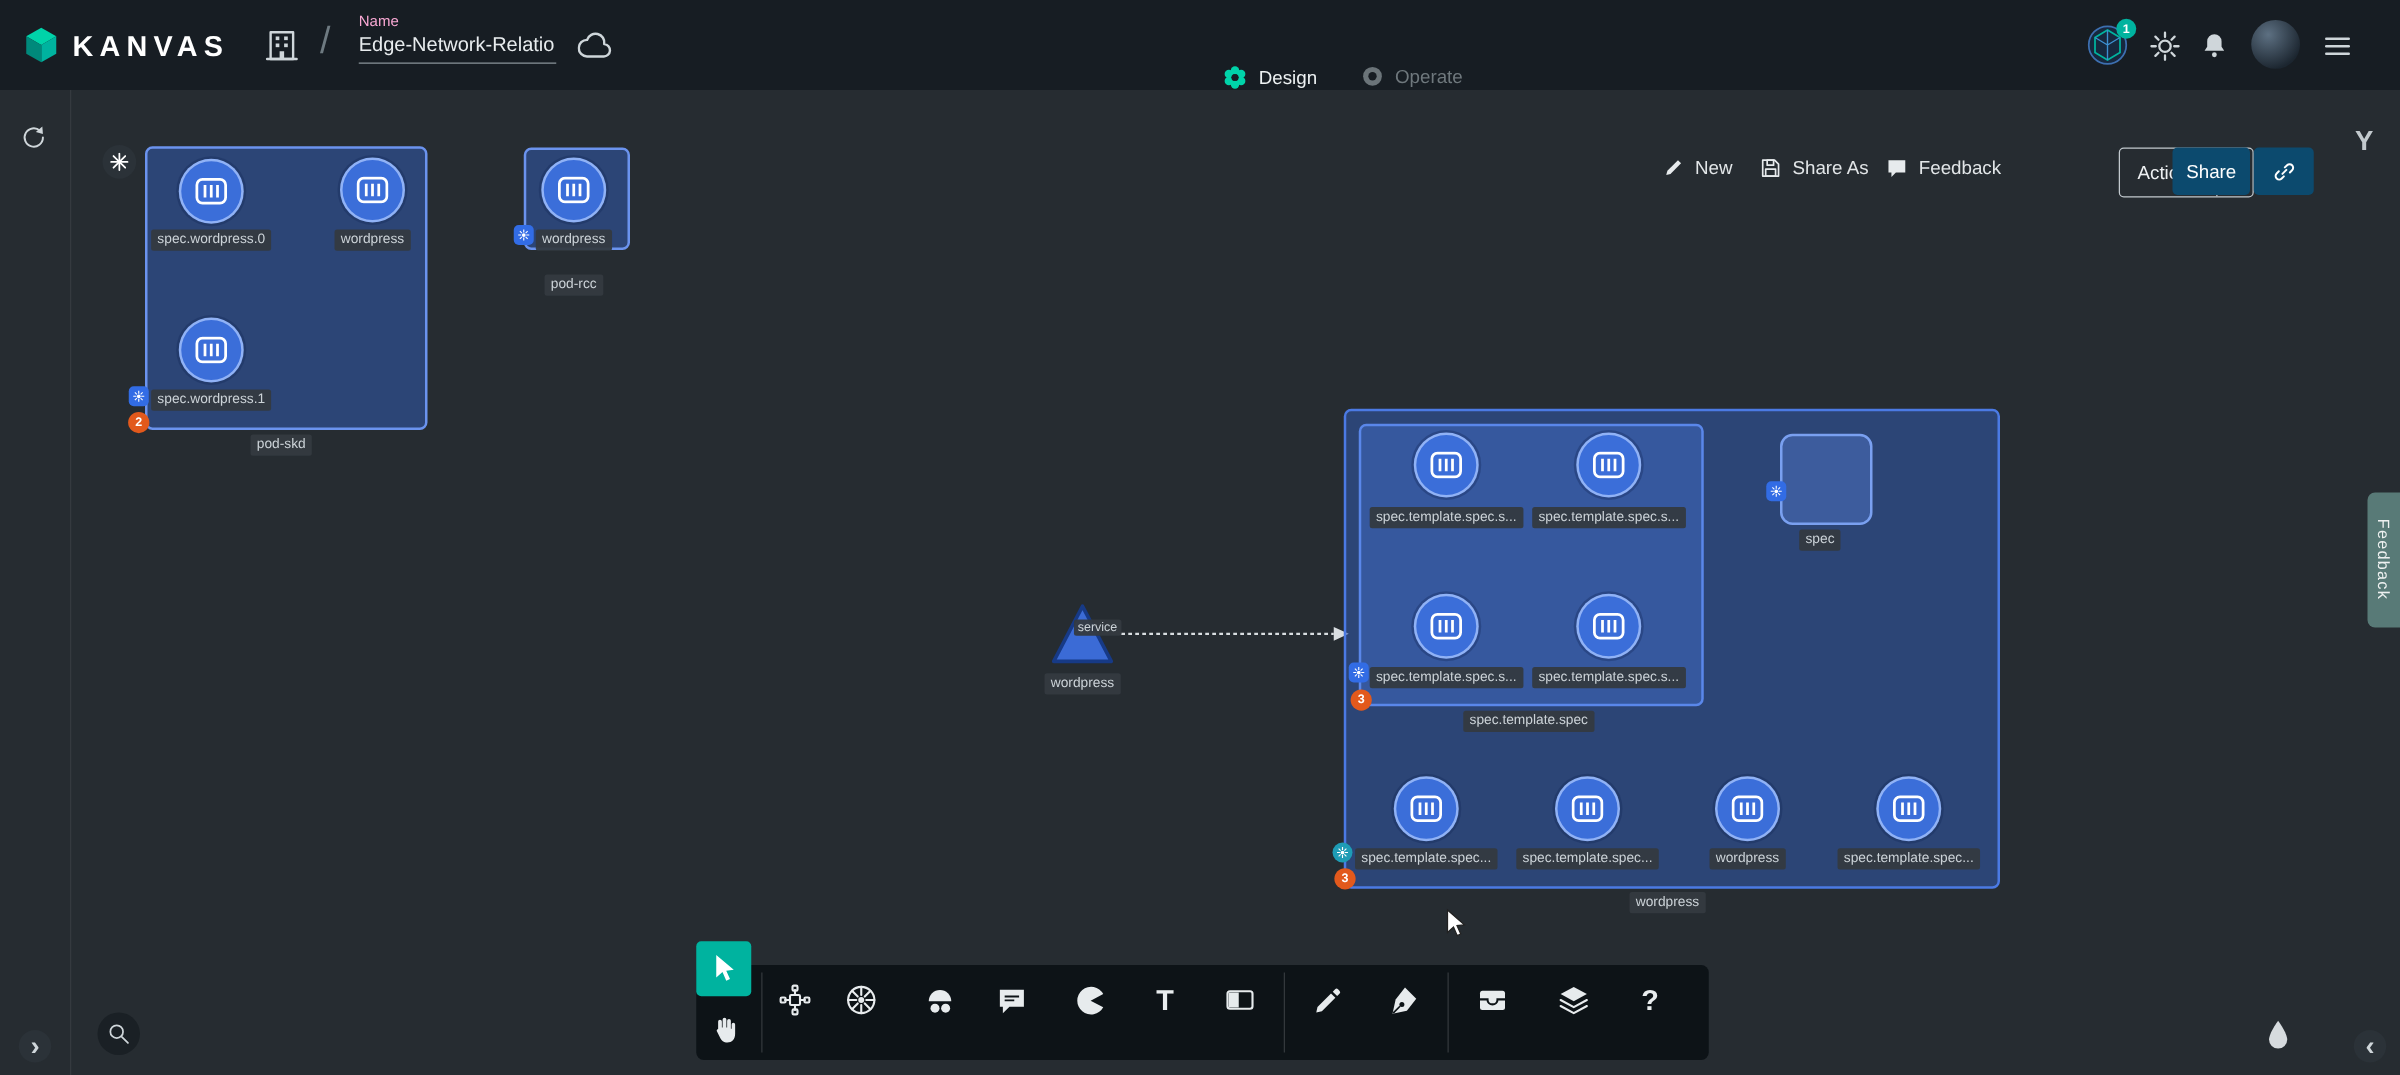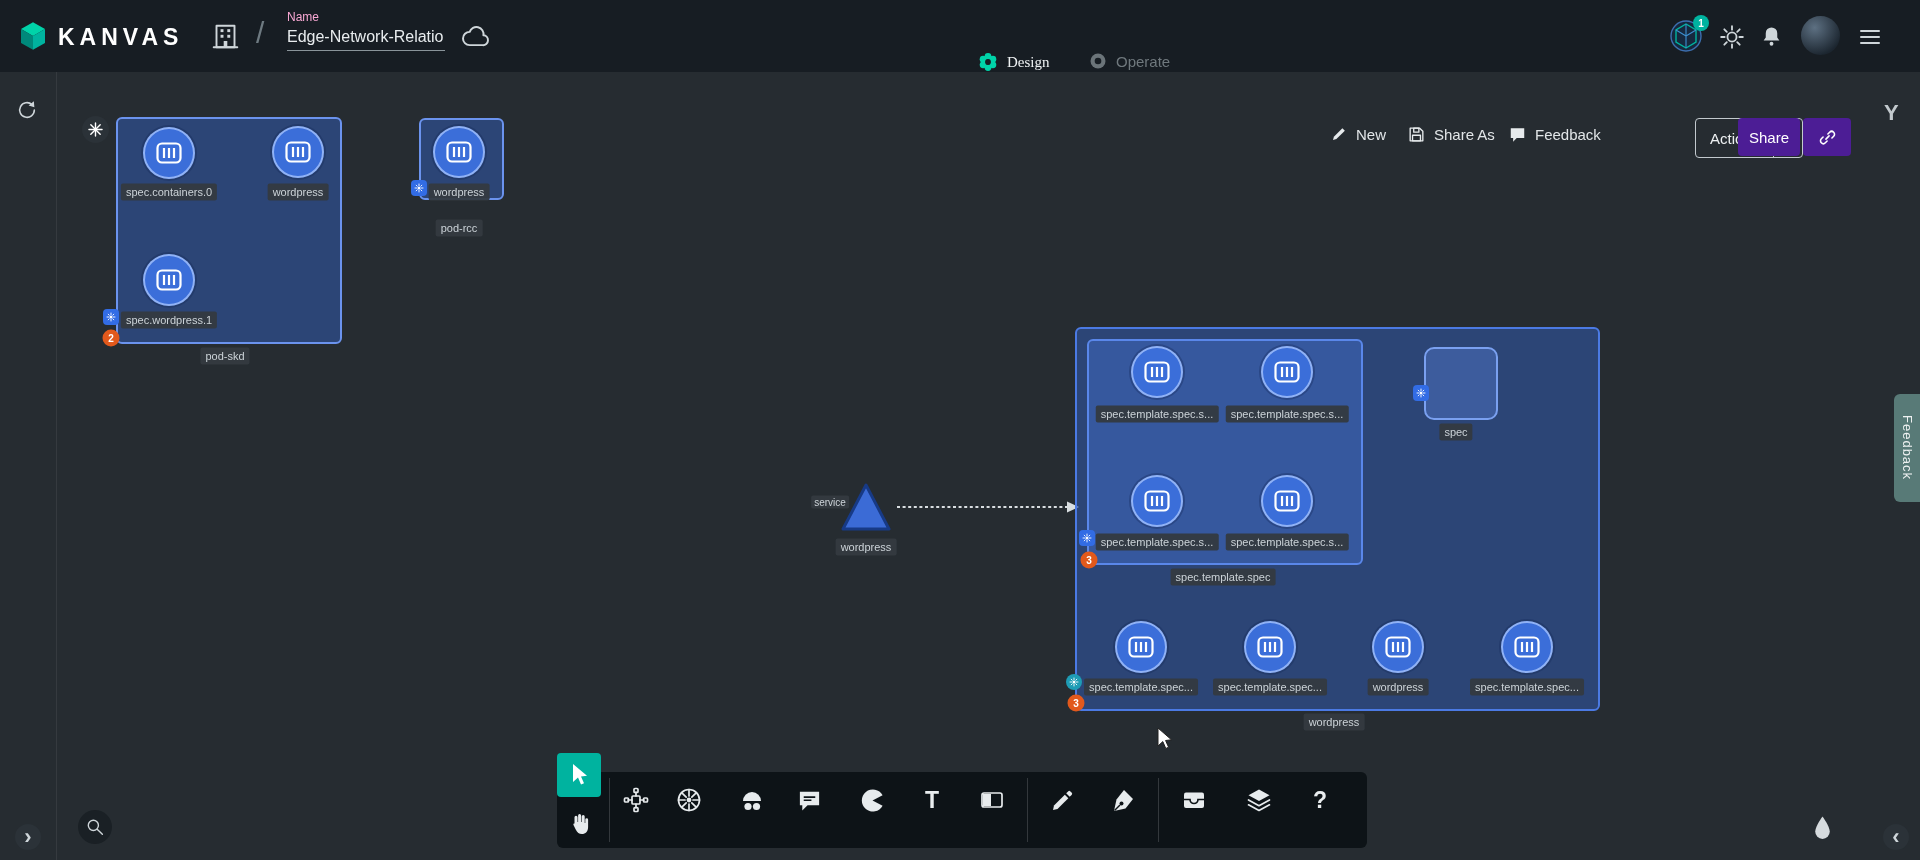--- a/index.html
+++ b/index.html
@@ -10,21 +10,21 @@
   .logo-text{color:#fff;font-size:23px;font-weight:700;letter-spacing:5px;}
   .slash{color:#6e7a81;font-size:30px;font-weight:300;}
   .name-label{color:#f9a8d4;font-size:12px;}
   .name-value{color:#e8ecee;font-size:16px;border-bottom:1px solid #8a949a;width:158px;padding-bottom:4px;white-space:nowrap;overflow:hidden;}
   .hicon{position:absolute;display:flex;align-items:center;justify-content:center;cursor:pointer;}
   .count-badge{position:absolute;top:-4px;right:-6px;width:16px;height:16px;border-radius:50%;
     background:#00B39F;color:#fff;font-size:10px;font-weight:700;display:flex;align-items:center;justify-content:center;}
   .avatar{border-radius:50%;background:radial-gradient(circle at 35% 30%,#5d7082,#1c2630 75%);}
   .burger span{display:block;width:20px;height:2px;background:#cfd6da;margin:4px 0;border-radius:1px;}
   .tab{position:absolute;display:flex;align-items:center;gap:8px;font-size:15px;cursor:pointer;z-index:40;}
-  .tab .lbl-on{color:#eef2f3;font-family:Liberation Serif, serif;}
+  .tab .lbl-on{color:#eef2f3;}
   .tab .lbl-off{color:#6f787d;}
   
   .canvas{position:absolute;top:72px;left:0;width:1920px;height:788px;background:#262c31;overflow:hidden;}
   .left-rail{position:absolute;top:0;left:0;width:56px;height:788px;border-right:1px solid rgba(255,255,255,0.07);}
   .group{position:absolute;border:2px solid #4b7ae4;background:rgba(50,92,182,0.52);border-radius:6px;}
   .group.inner{background:rgba(64,108,198,0.50);border-color:#5a87ea;}
   .group.mini{background:rgba(86,124,212,0.42);border-color:#7aa0f0;border-radius:10px;}
   .node{position:absolute;width:48px;height:48px;border-radius:50%;background:#3b6ed9;
     border:2px solid rgba(160,190,250,0.85);transform:translate(-50%,-50%);
     display:flex;align-items:center;justify-content:center;box-shadow:0 0 0 2px rgba(20,40,90,0.35);}
@@ -35,21 +35,21 @@
     transform:translate(-50%,-50%);display:flex;align-items:center;justify-content:center;}
   .kbadge.round{border-radius:50%;background:#1e9cb5;}
   .obadge{position:absolute;width:17px;height:17px;border-radius:50%;background:#e2591c;color:#fff;
     font-size:10px;font-weight:700;transform:translate(-50%,-50%);display:flex;align-items:center;justify-content:center;}
   .circle-btn{position:absolute;border-radius:50%;background:#2b3238;display:flex;align-items:center;justify-content:center;cursor:pointer;}
   
   .toolbtn{position:absolute;display:flex;align-items:center;gap:8px;color:#e2e6e8;font-size:15px;cursor:pointer;}
   .actions-btn{position:absolute;height:38px;border:1px solid #c2c9ce;border-radius:4px;display:flex;align-items:stretch;color:#eef1f3;font-size:15px;cursor:pointer;}
   .actions-main{display:flex;align-items:center;padding:0 14px;}
   .actions-caret{display:flex;align-items:center;justify-content:center;width:28px;border-left:1px solid #c2c9ce;}
-  .green-btn{position:absolute;height:38px;border-radius:4px;background:#4c1d95;color:#fff;font-size:15px;
+  .green-btn{position:absolute;height:38px;border-radius:4px;background:#0c4a6e;color:#fff;font-size:15px;
     display:flex;align-items:center;justify-content:center;cursor:pointer;}
   
   .dock{position:absolute;left:557px;top:700px;width:810px;height:76px;background:#0d1317;border-radius:6px;}
   .dtool{position:absolute;width:40px;height:40px;display:flex;align-items:center;justify-content:center;
     transform:translate(-50%,-50%);border-radius:4px;cursor:pointer;color:#e9edef;}
   .dtool .glyph{font-size:23px;font-weight:700;color:#e9edef;}
   .ddiv{position:absolute;width:1px;background:rgba(255,255,255,0.16);top:706px;height:64px;}
   .cursor-tile{position:absolute;left:557px;top:681px;width:44px;height:44px;background:#00B39F;border-radius:4px;
     display:flex;align-items:center;justify-content:center;cursor:pointer;z-index:5;}
   
@@ -179,21 +179,21 @@
 
   <div class="group" style="left:116px;top:45px;width:222px;height:223px;border-color:#6b93ee"></div>
   <div class="node" style="left:169px;top:81px">
     <svg width="26" height="22" viewBox="0 0 26 22">
         <rect x="1.5" y="1.5" width="23" height="19" rx="4.5" fill="none" stroke="#fff" stroke-width="2.2"></rect>
         <line x1="8" y1="6" x2="8" y2="16" stroke="#fff" stroke-width="2.2"></line>
         <line x1="13" y1="6" x2="13" y2="16" stroke="#fff" stroke-width="2.2"></line>
         <line x1="18" y1="6" x2="18" y2="16" stroke="#fff" stroke-width="2.2"></line>
       </svg>
   </div>
-  <div class="chip" style="left:169px;top:120px">spec.containers.0</div>
+  <div class="chip" style="left:169px;top:120px">spec.wordpress.0</div>
   <div class="node" style="left:298px;top:80px">
     <svg width="26" height="22" viewBox="0 0 26 22">
         <rect x="1.5" y="1.5" width="23" height="19" rx="4.5" fill="none" stroke="#fff" stroke-width="2.2"></rect>
         <line x1="8" y1="6" x2="8" y2="16" stroke="#fff" stroke-width="2.2"></line>
         <line x1="13" y1="6" x2="13" y2="16" stroke="#fff" stroke-width="2.2"></line>
         <line x1="18" y1="6" x2="18" y2="16" stroke="#fff" stroke-width="2.2"></line>
       </svg>
   </div>
   <div class="chip" style="left:298px;top:120px">wordpress</div>
   <div class="node" style="left:169px;top:208px">
@@ -250,21 +250,21 @@
   </div>
   <div class="chip" style="left:459px;top:156px">pod-rcc</div>
 
   <svg class="abs" style="left:840px;top:410px" width="52" height="50" viewBox="0 0 52 50">
     <polygon points="26,3 49,47 3,47" fill="#3b6bd6" stroke="#173a86" stroke-width="3" stroke-linejoin="round"></polygon>
   </svg>
   <svg class="abs" style="left:895px;top:423px" width="186" height="24">
     <line x1="2" y1="12" x2="172" y2="12" stroke="#d9dee1" stroke-width="1.8" stroke-dasharray="3 2.6"></line>
     <polygon points="172,6.5 184,12 172,17.5" fill="#d9dee1"></polygon>
   </svg>
-  <div class="chip tiny" style="left:830px;top:430px">service</div>
+  <div class="chip tiny" style="left:878px;top:430px">service</div>
   <div class="chip" style="left:866px;top:475px">wordpress</div>
 
   <div class="group" style="left:1075px;top:255px;width:521px;height:380px"></div>
   <div class="group inner" style="left:1087px;top:267px;width:272px;height:222px"></div>
 
   <div class="node" style="left:1157px;top:300px">
     <svg width="26" height="22" viewBox="0 0 26 22">
         <rect x="1.5" y="1.5" width="23" height="19" rx="4.5" fill="none" stroke="#fff" stroke-width="2.2"></rect>
         <line x1="8" y1="6" x2="8" y2="16" stroke="#fff" stroke-width="2.2"></line>
         <line x1="13" y1="6" x2="13" y2="16" stroke="#fff" stroke-width="2.2"></line>

